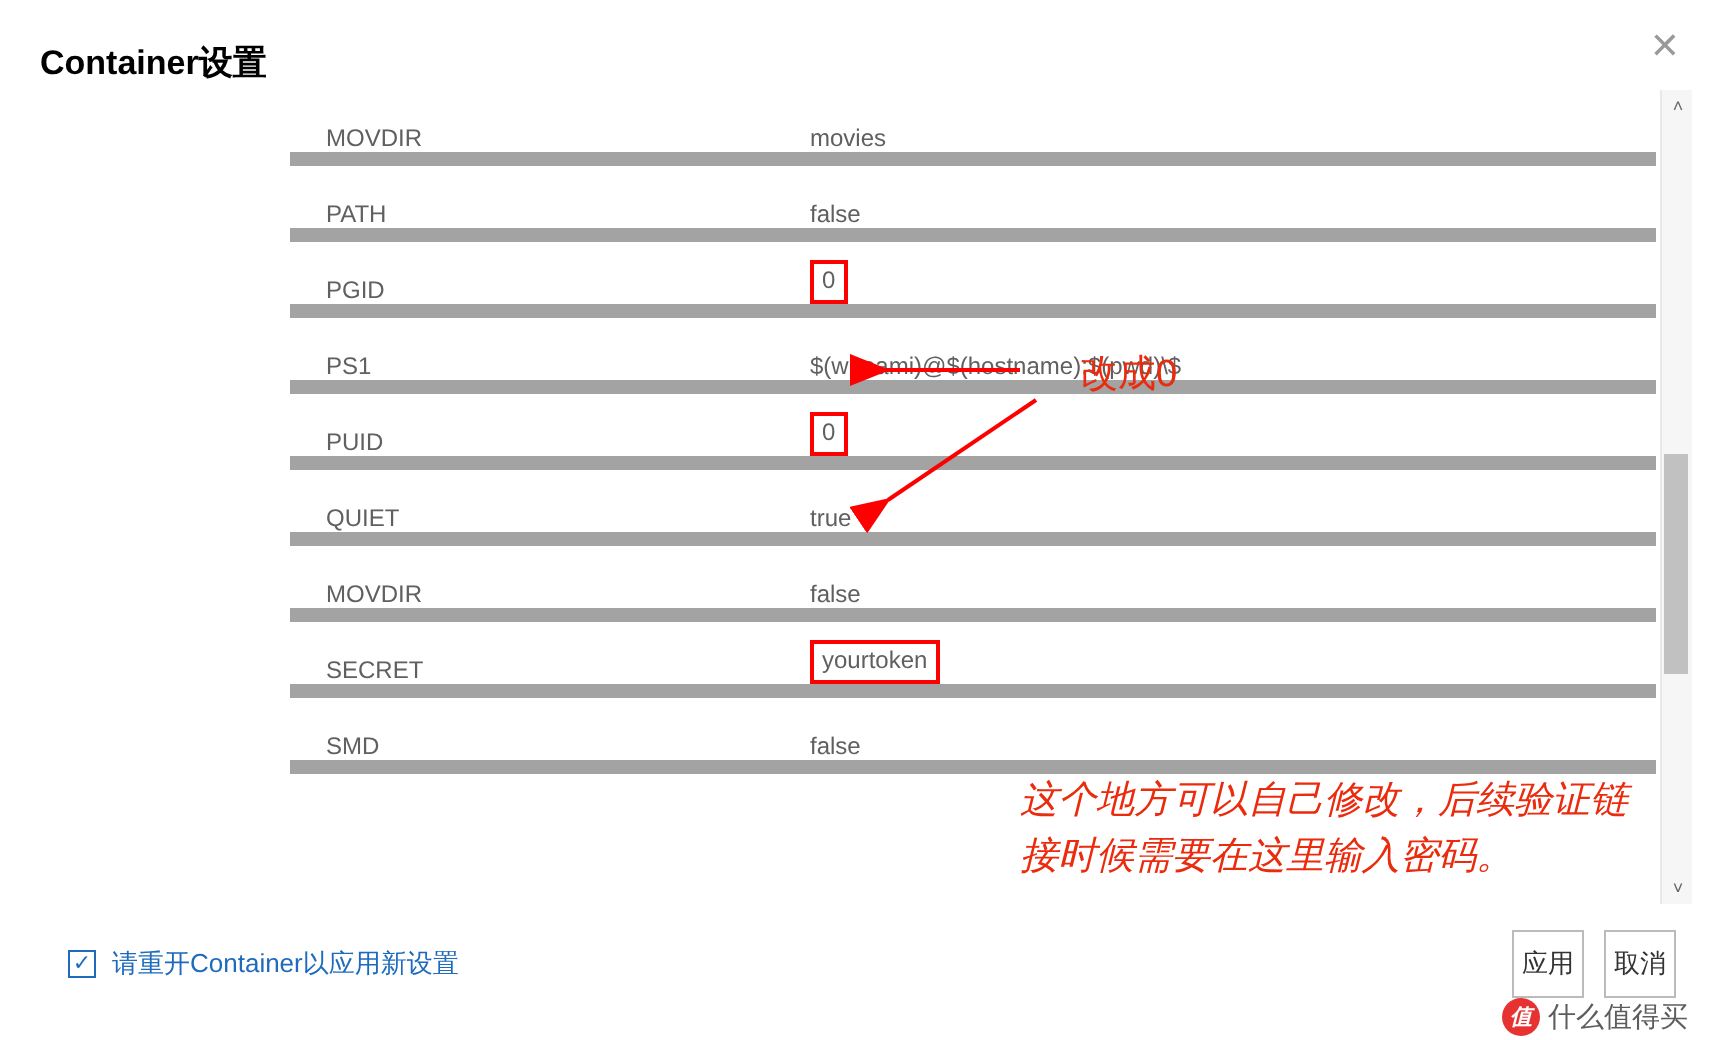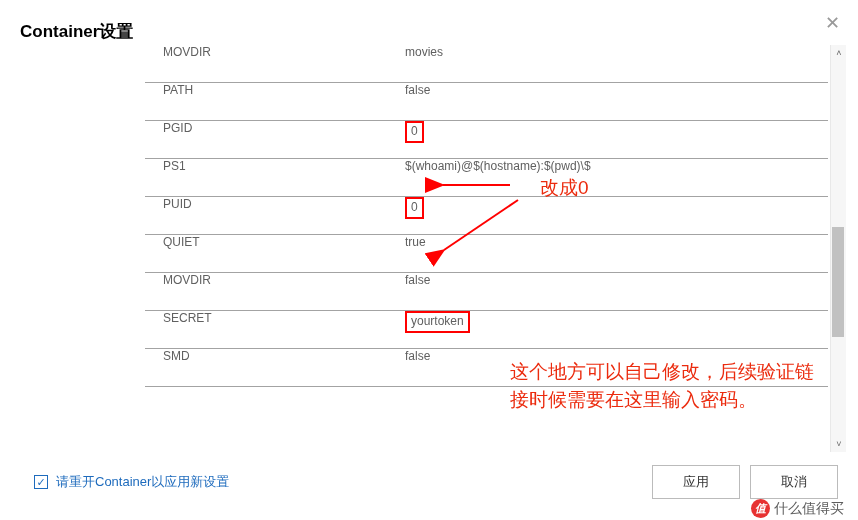--- a/index.html
+++ b/index.html
@@ -75,22 +75,22 @@
       height: 110px;
       background: #c1c1c1;
       border-radius: 0;
     }
     .table {
       width: 100%;
     }
     .row {
       display: flex;
       height: 38px;
-      align-items: flex-start;
-      border-bottom: 1px solid #a3a3a3;
+      align-items: flex-end;
+      border-bottom: 7px solid #a3a3a3;
       background: #fff;
     }
     .row:nth-child(even) {}
     .key {
       width: 260px;
       padding-left: 18px;
       color: #606060;
       font-size: 12px;
     }
     .val {
@@ -142,21 +142,21 @@
       align-items: center;
       justify-content: center;
       color: #1e6bbd;
       font-size: 11px;
       line-height: 1;
     }
     .footer-spacer { flex: 1; }
     .btn {
       border: 1px solid #bbb;
       background: #fff;
-      padding: 7px 30px;
+      padding: 7px 4px;
       margin-left: 10px;
       font-size: 13px;
       color: #333;
       cursor: pointer;
       font-family: inherit;
     }
     .watermark {
       position: absolute;
       right: 14px;
       bottom: 2px;
@@ -268,21 +268,21 @@
 <svg class="arrow" style="left:436px; top:198px;" width="90" height="60">
   <defs>
     <marker id="ah2" markerWidth="10" markerHeight="8" refX="1" refY="4" orient="auto">
       <path d="M10,0 L0,4 L10,8 Z" fill="#ff0000"></path>
     </marker>
   </defs>
   <line x1="82" y1="2" x2="8" y2="52" stroke="#ff0000" stroke-width="2" marker-end="url(#ah2)"></line>
 </svg>
 
 <div class="annotation" style="left:540px; top:174px;">改成0</div>
-<div class="annotation" style="left:510px; top:358px; width:320px;">这个地方可以自己修改，后续验证链接时候需要在这里输入密码。</div>
+<div class="annotation" style="left:510px; top:387px; width:320px;font-style:italic;">这个地方可以自己修改，后续验证链接时候需要在这里输入密码。</div>
 
 <div class="footer">
   <label class="restart-note">
     <span class="chk">✓</span>
     <span>请重开Container以应用新设置</span>
   </label>
   <div class="footer-spacer"></div>
   <button class="btn">应用</button>
   <button class="btn">取消</button>
 </div>

